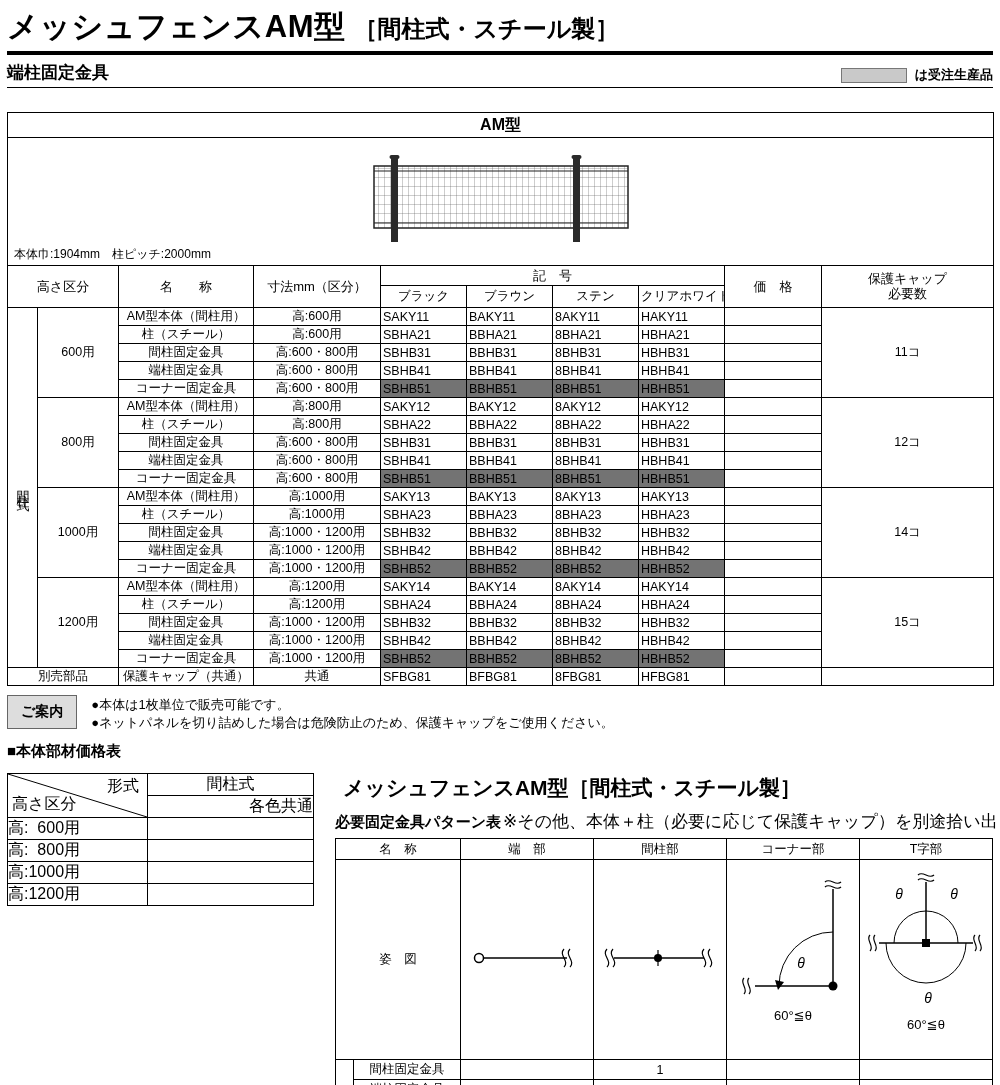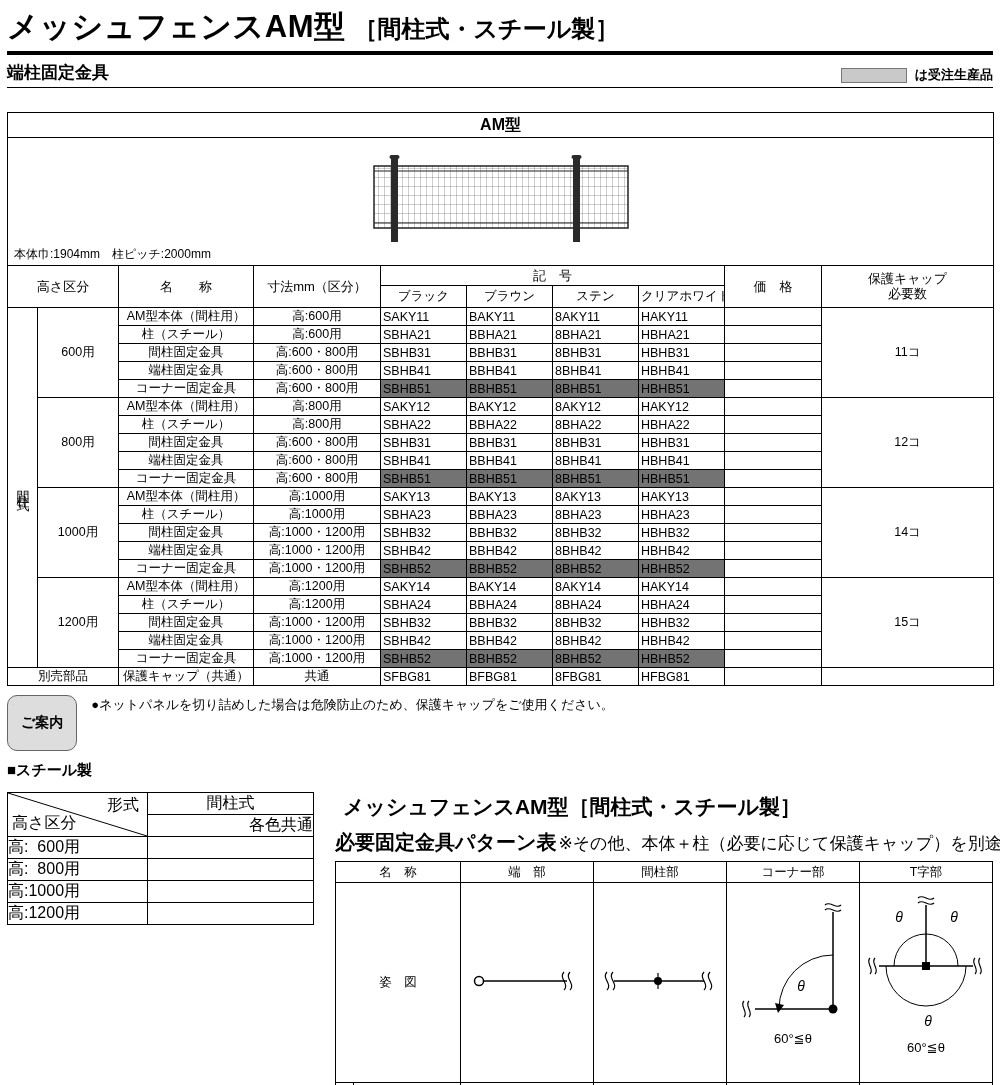--- a/index.html
+++ b/index.html
@@ -36,21 +36,21 @@
   #main-body td { font-size: 12.5px; }
   td.c { text-align: center; }
   td.code { font-weight: bold; font-size: 13px; text-align: left; padding-left: 7px; }
   td.shaded { background: #737373; }
   td.side { text-align: center; vertical-align: middle; }
   .vert { writing-mode: vertical-rl; text-orientation: upright; letter-spacing: 4px; font-size: 13px; display: inline-block; }
   td.height-cell, td.caps-cell { font-size: 13px; }
 
   
   .guide-row { display: flex; align-items: flex-start; gap: 14px; margin-top: 9px; }
-  .guide-label { background: #ddd; border: 1px solid #666; border-radius: 10px; font-weight: bold; font-size: 14px; padding: 18px 13px; white-space: nowrap; }
+  .guide-label { background: #ddd; border: 1px solid #666; border-radius: 0; font-weight: bold; font-size: 14px; padding: 7px 13px; white-space: nowrap; }
   .guide-bullets { font-size: 13px; line-height: 1.4; padding-top: 1px; }
 
   
   .bottom { display: flex; margin-top: 10px; }
   .bottom-left { width: 316px; flex: none; }
   .meter-title { font-size: 15px; font-weight: bold; }
   .meter-bullets { font-size: 12.5px; line-height: 1.35; margin-top: 2px; }
   table.meter-table { margin-top: 12px; width: 306px; table-layout: fixed; }
   table.meter-table th, table.meter-table td { border: 1px solid #000000; font-size: 16px; font-weight: normal; padding: 0; }
   td.diag { position: relative; height: 38px; }
@@ -58,21 +58,21 @@
   .dt { position: absolute; top: 2px; right: 8px; }
   .db { position: absolute; bottom: 2px; left: 4px; }
   td.m-colhead { text-align: center; height: 22px; font-size: 13px; }
   td.m-sub { text-align: right; height: 16px; }
   #meter-body tr { height: 15px; margin-left: 15px; }
   td.m-label { padding-left: 5px; white-space: pre; }
 
   .bottom-right { margin-left: 12px; width: 658px; padding-top: 32px; }
   .pat-title { font-size: 21px; font-weight: bold; white-space: nowrap; margin-left: 8px; }
   .pat-sub { display: flex; align-items: baseline; gap: 2px; margin-top: 8px; }
-  .pat-sub-main { font-size: 20px; font-weight: bold; white-space: nowrap; }
+  .pat-sub-main { font-size: 15px; font-weight: bold; white-space: nowrap; }
   .pat-note { font-size: 17px; white-space: nowrap; }
   table.pat-table { margin-top: 5px; table-layout: fixed; width: 657px; }
   table.pat-table th, table.pat-table td { border: 1px solid #000; text-align: center; font-size: 12.5px; font-weight: normal; padding: 0; }
   tr.pat-head th { height: 21px; }
   tr.fig-row td { height: 200px; vertical-align: middle; }
   .fig-label { font-size: 13px; }
   #pat-body tr { height: 20px; }
 </style>
 </head>
 <body>
@@ -351,28 +351,29 @@
           <td class="code">HFBG81</td>
           <td></td>
           <td class="c caps-cell"></td>
         </tr>
       </tbody>
   </table>
 
   <div class="guide-row">
     <span class="guide-label">ご案内</span>
     <div class="guide-bullets">
+      <div>●本体は1枚単位で販売可能です。</div>
       <div>●ネットパネルを切り詰めした場合は危険防止のため、保護キャップをご使用ください。</div>
     </div>
   </div>
 
   <div class="bottom">
 
     <div class="bottom-left">
-      <div class="meter-title">■スチール製</div>
+      <div class="meter-title">■本体部材価格表</div>
 
       <table class="meter-table">
         <colgroup>
             <col style="width:140px">
             <col style="width:166px">
           </colgroup>
         <tbody>
             <tr>
           <td class="diag" rowspan="2">
             <svg viewBox="0 0 100 100" preserveAspectRatio="none">

